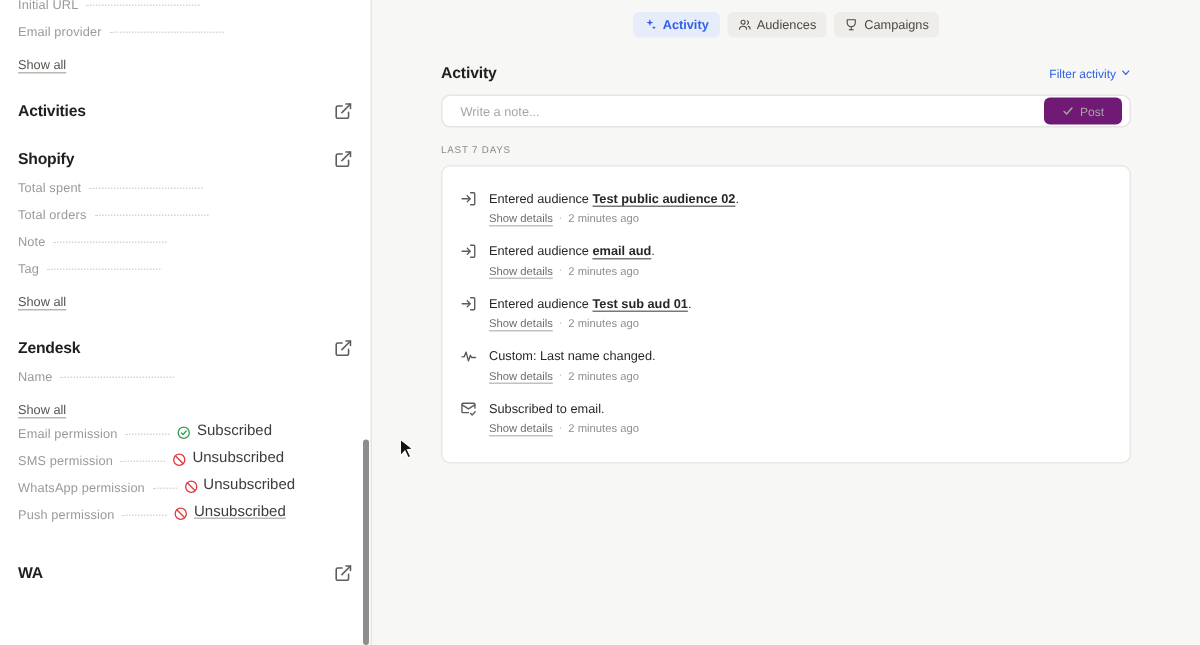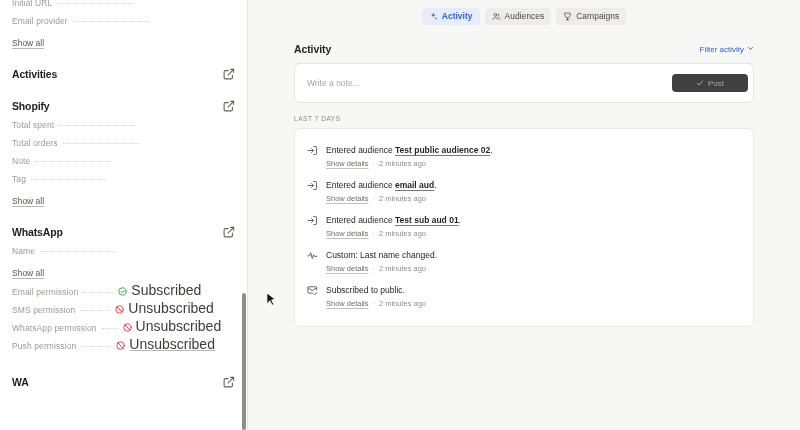--- a/index.html
+++ b/index.html
@@ -43,21 +43,21 @@
     margin-left: 5px;
     margin-right: 5px;
     height: 1px;
     position: relative;
     top: -2px;
     border-bottom: 1px dotted #d6d5d1;
     min-width: 10px;
     max-width: 76px;
   }
   .field-value {
-    font-size: 14px;
+    font-size: 10px;
     color: #3d3d3a;
     white-space: nowrap;
     display: flex;
     align-items: center;
     gap: 4px;
   }
   .field-value.underlined span.vtext { text-decoration: underline; text-decoration-color: #bbb; }
 
   .show-all {
     font-size: 8.5px;
@@ -149,34 +149,34 @@
     font-size: 8px; color: #2f62e8; cursor: pointer;
     display: inline-flex; align-items: flex-start; gap: 3px;
   }
   .chev { width: 7px; height: 7px; display: inline-block; }
   .chev svg { display: block; }
 
   .note-box {
     background: #ffffff;
     border: 1px solid #e6e5e2;
     border-radius: 6px;
-    height: 40px;
+    height: 22px;
     display: flex;
     align-items: center;
     padding: 0 5px 0 12px;
     margin-bottom: 12px;
   }
   .note-ph { font-size: 8.5px; color: #a7a6a2; flex: 1 1 auto; }
   .post-btn {
     display: inline-flex; align-items: center; gap: 4px;
-    background: #404040;
+    background: #701a75;
     color: #a7a6a2;
     font-size: 8px;
     height: 18px;
-    padding: 0 24px;
+    padding: 0 12px;
     border-radius: 4px;
     cursor: pointer;
     margin-left: 20px;
   }
   .post-btn .chk { width: 8px; height: 8px; display: inline-block; }
   .post-btn .chk svg { display: block; }
 
   .group-label {
     font-size: 6.5px;
     color: #8b8a86;
@@ -287,21 +287,21 @@
           <span class="field-label">Tag</span>
           <span class="dots"></span>
           <span class="field-value"></span>
         </div>
         <div class="show-all-row">
           <span class="show-all">Show all</span>
         </div>
       </div>
 
       <div class="section-head" style="margin-top:8px;">
-        <span class="section-title">WhatsApp</span>
+        <span class="section-title">Zendesk</span>
         <span class="edit-ico">
           <svg viewBox="0 0 16 16" fill="none" stroke="currentColor" stroke-width="1.4" stroke-linecap="round" stroke-linejoin="round">
             <path d="M12.5 9.2V13a1.5 1.5 0 0 1-1.5 1.5H3A1.5 1.5 0 0 1 1.5 13V5A1.5 1.5 0 0 1 3 3.5h3.8"></path>
             <path d="M10.2 1.8h4v4"></path>
               <path d="M6.6 9.4l7.6-7.6"></path>
           </svg>
         </span>
       </div>
       <div>
         <div class="field-row">
@@ -524,21 +524,21 @@
 
         <div class="feed-item">
           <span class="fi-icon">
             <svg viewBox="0 0 16 16" fill="none" stroke="currentColor" stroke-width="1.35" stroke-linecap="round" stroke-linejoin="round">
               <path d="M14 7.4V3.6a1 1 0 0 0-1-1H2.4a1 1 0 0 0-1 1v7.2a1 1 0 0 0 1 1h5.4"></path>
               <path d="M1.6 4.2l6.1 4 6.1-4"></path>
               <path d="M9.8 12.6l1.5 1.5 2.9-3.1"></path>
             </svg>
           </span>
           <div class="fi-body">
-            <div class="fi-text"><span>Subscribed to public.</span></div>
+            <div class="fi-text"><span>Subscribed to email.</span></div>
             <div class="fi-meta">
               <span class="sd">Show details</span>
               <span class="dot">·</span>
               <span>2 minutes ago</span>
             </div>
           </div>
         </div>
 
       </div>
     </div>

